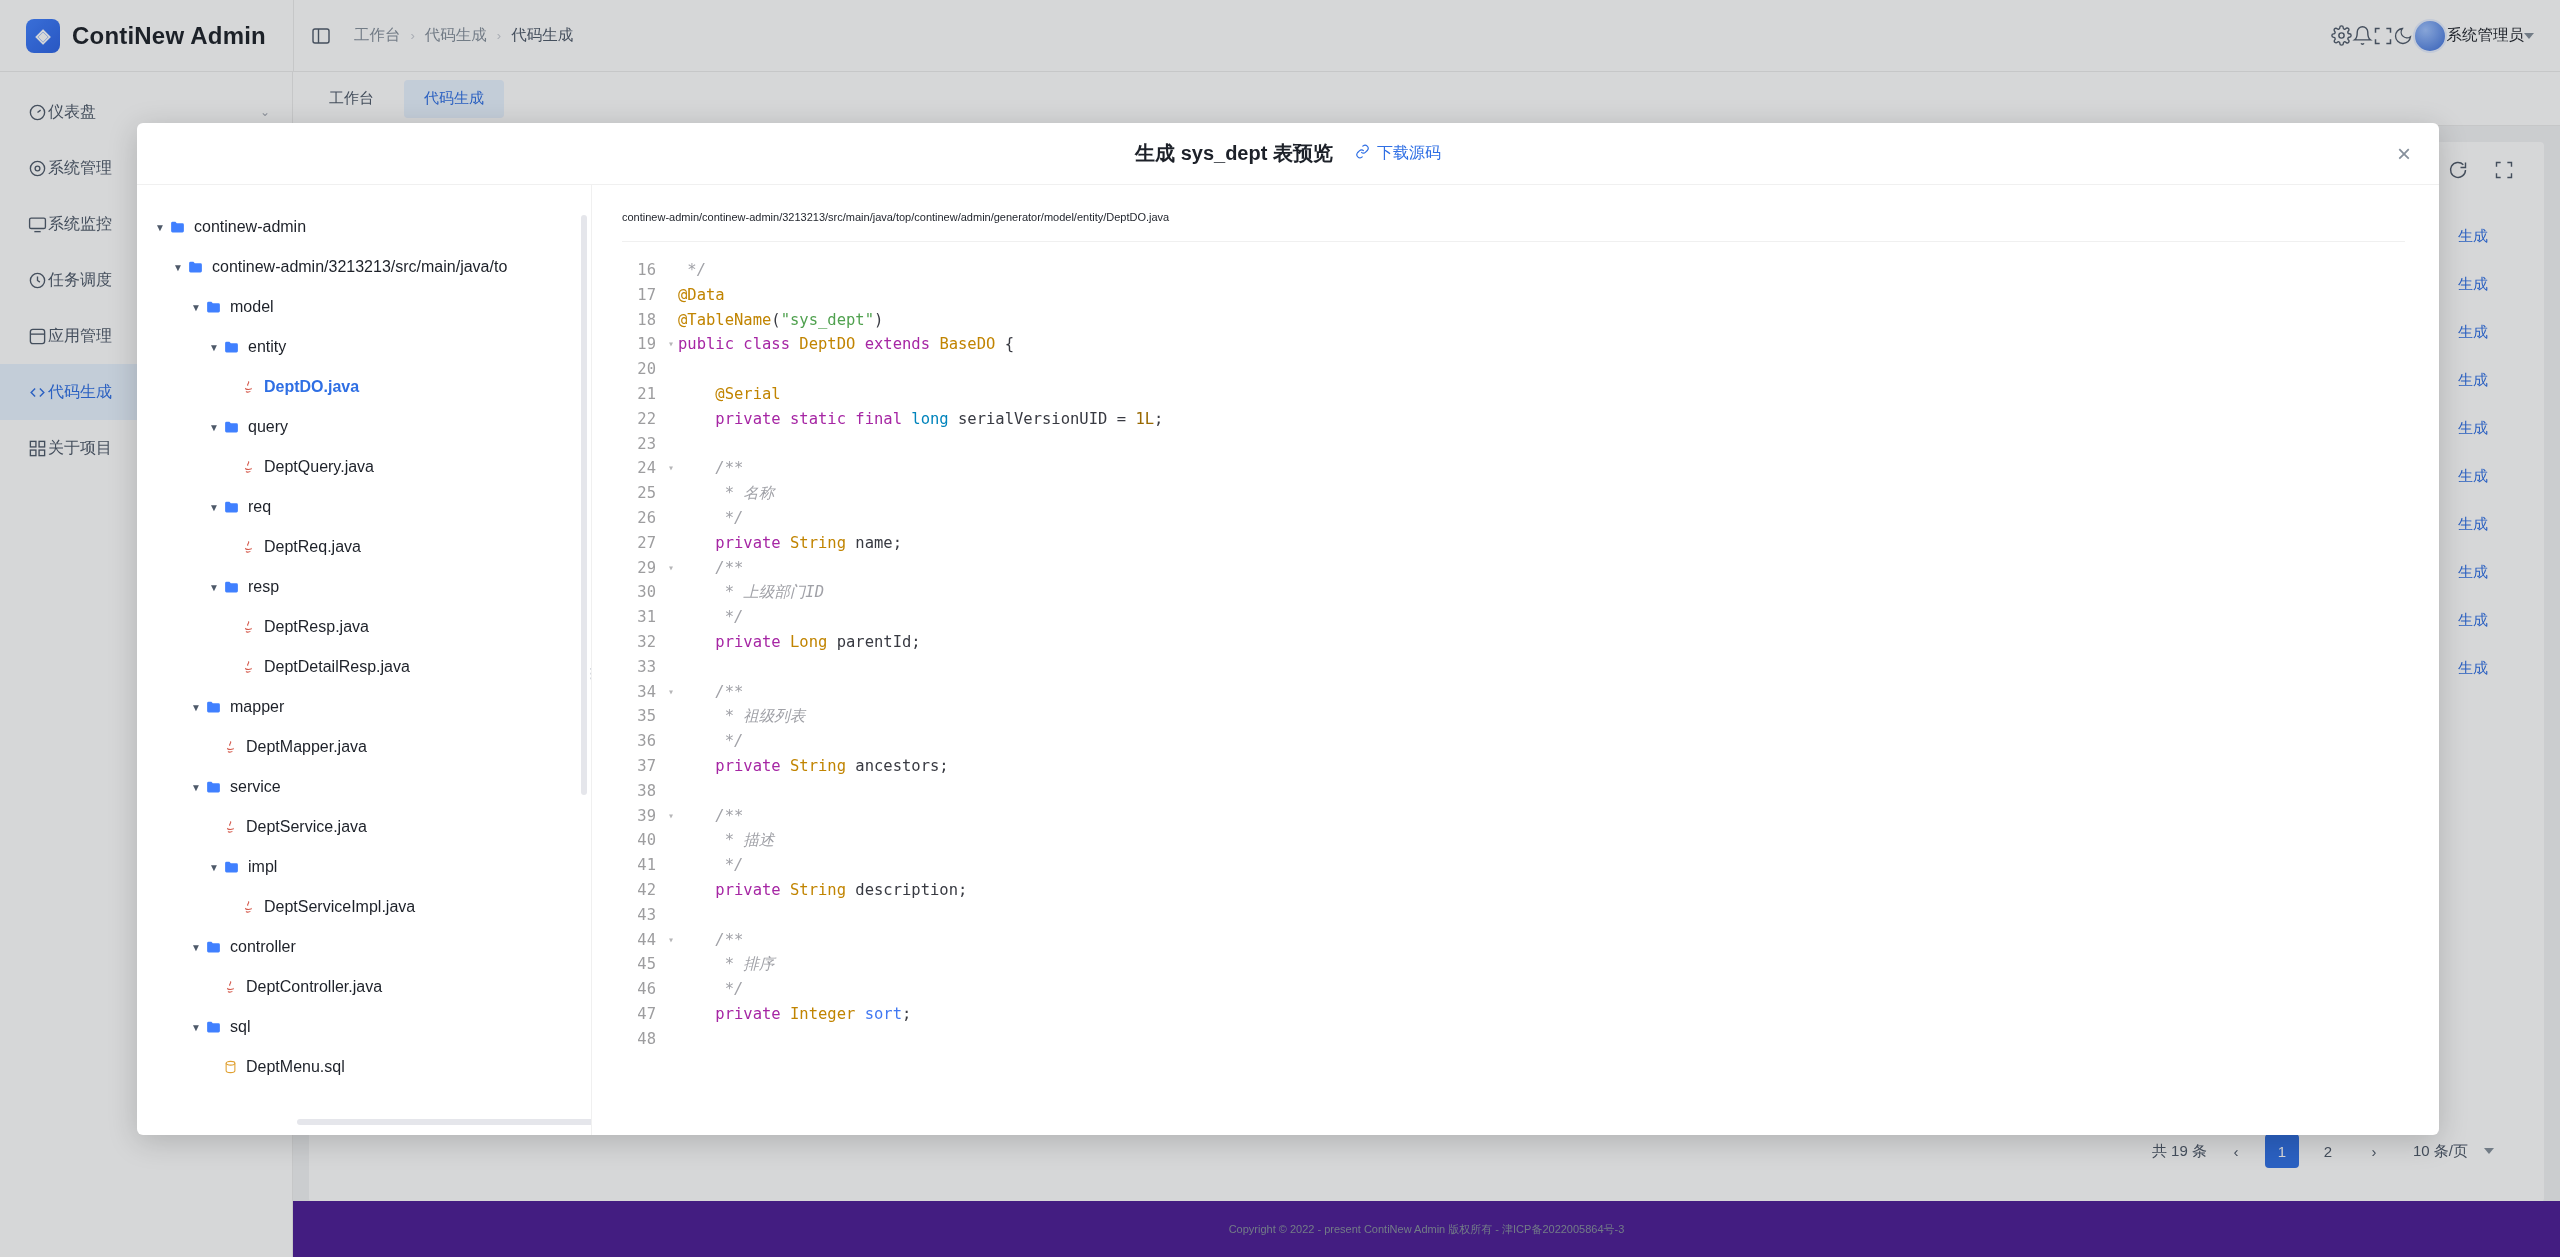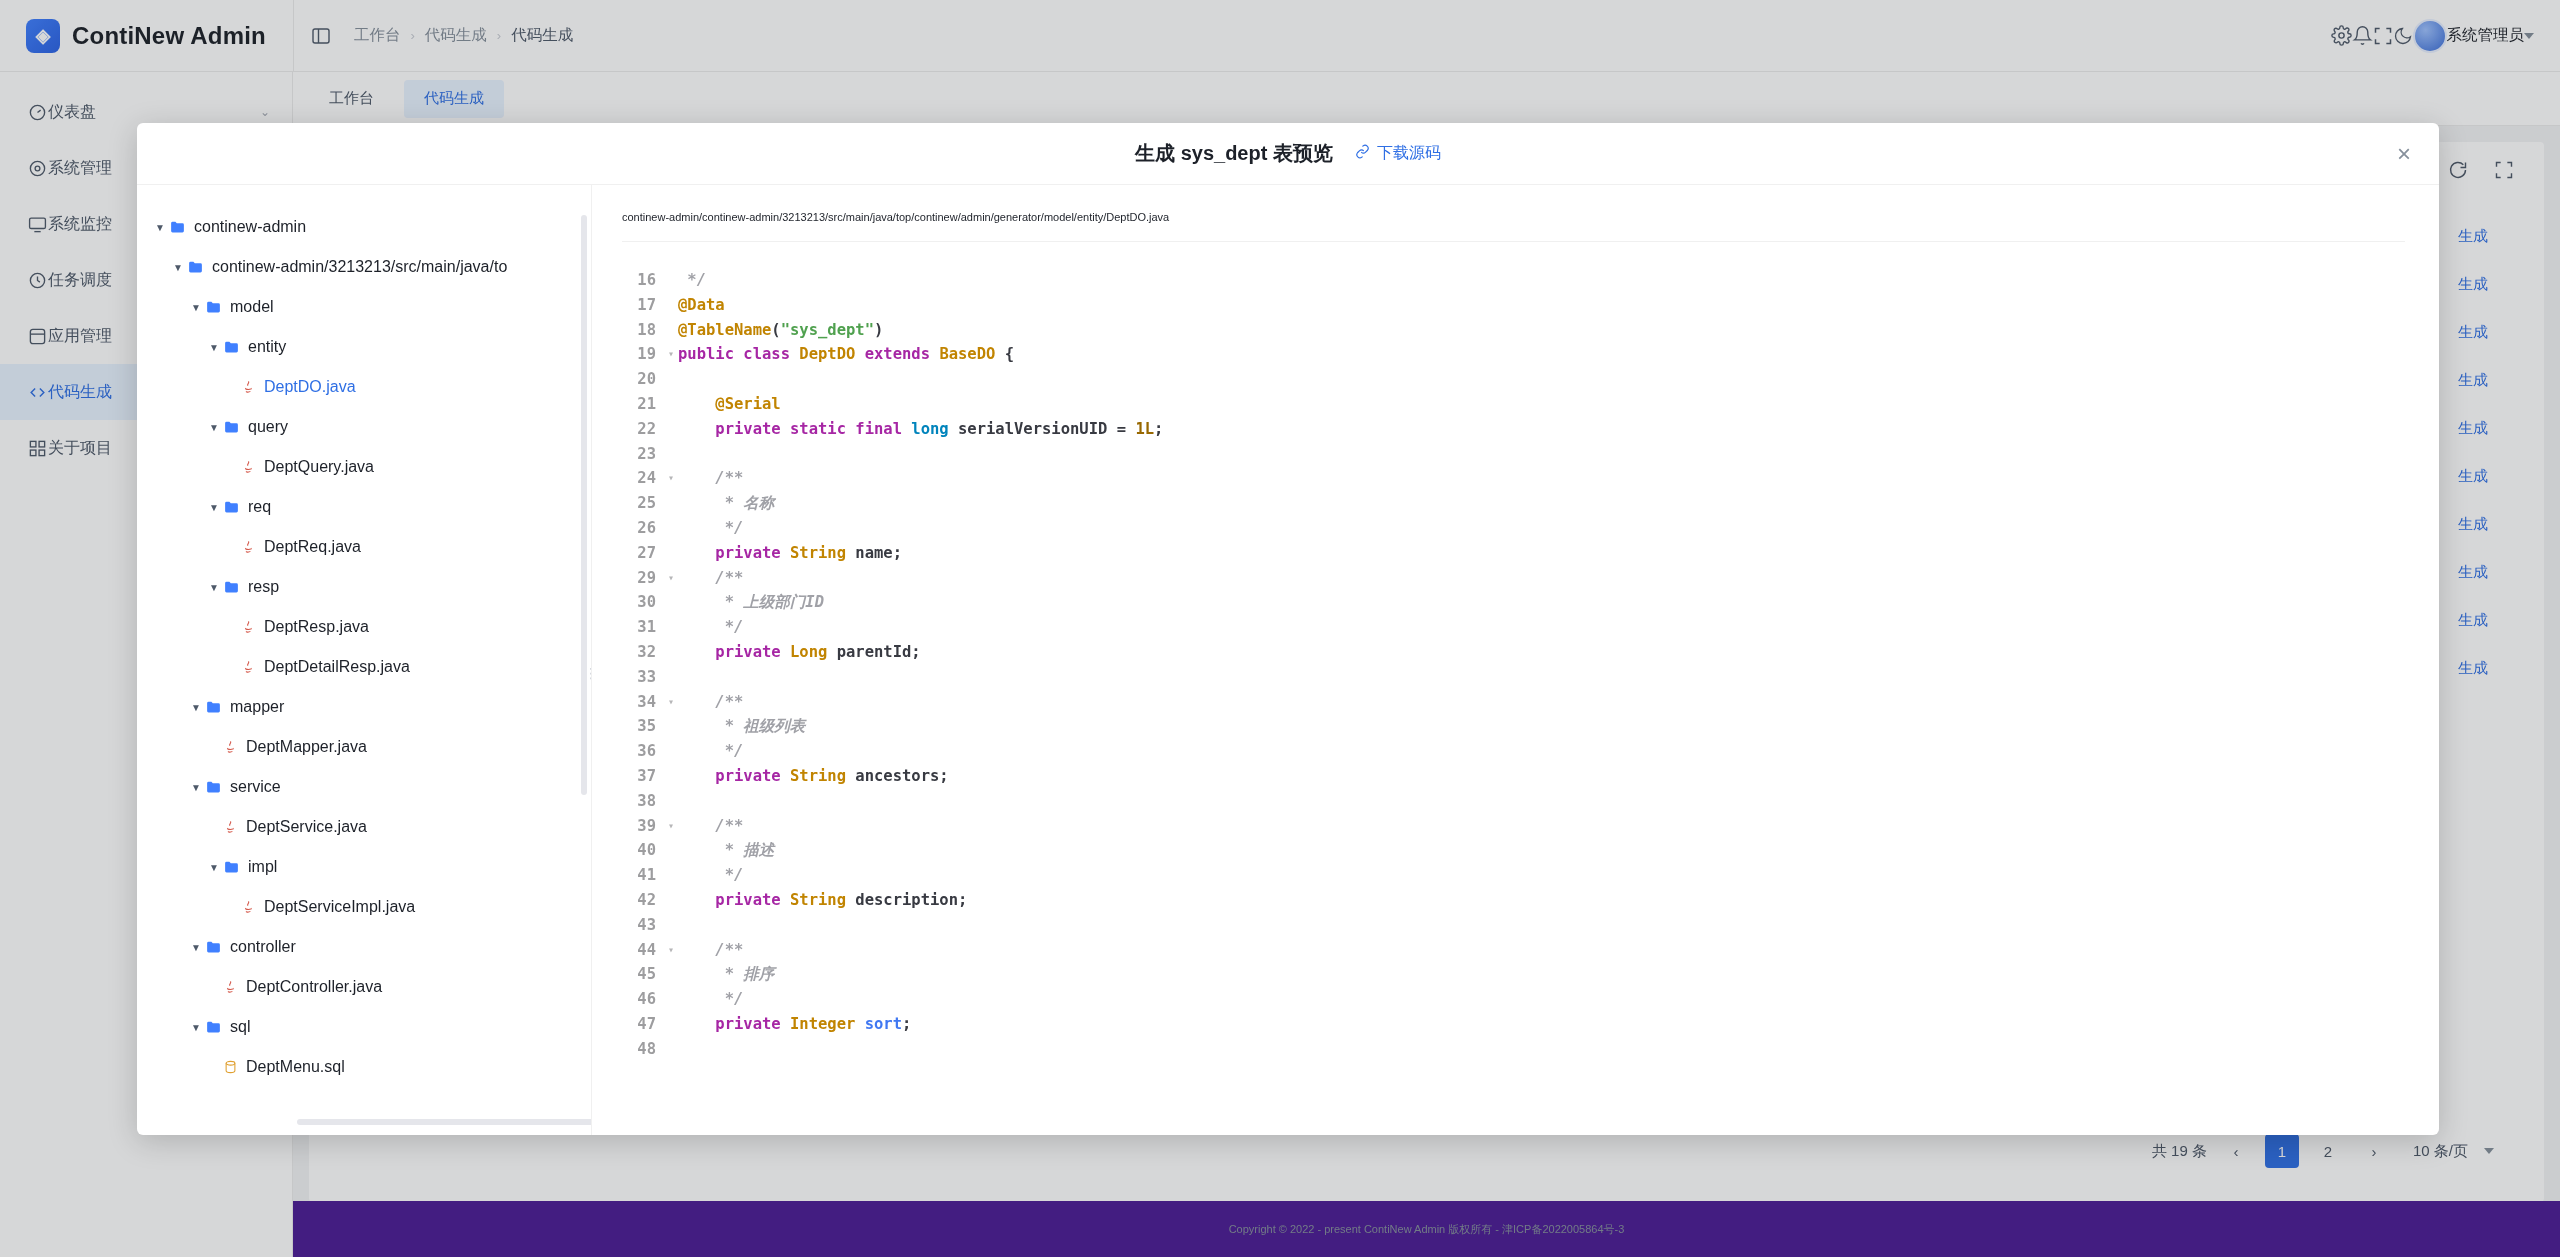--- a/index.html
+++ b/index.html
@@ -158,23 +158,23 @@
     display: flex; align-items: center; justify-content: center; color: #c9cdd4; font-size: 14px;
   }
 
   
   .code-pane { flex: 1; padding: 26px 34px 0 30px; min-width: 0; display: flex; flex-direction: column; }
   .code-path {
     font-size: 11px; color: #1d2129; padding-bottom: 18px; border-bottom: 1px solid #f0f0f0;
     white-space: nowrap; overflow: hidden; text-overflow: ellipsis;
   }
   .code-area {
-    margin-top: 26px; flex: 1; overflow: hidden;
+    margin-top: 16px; flex: 1; overflow: hidden;
     font-family: "DejaVu Sans Mono", "Liberation Mono", monospace;
-    font-size: 15.5px; line-height: 24.8px; color: #383a42; font-weight: bold;
+    font-size: 15.5px; line-height: 24.8px; color: #383a42;
   }
   .cline { display: flex; height: 24.8px; white-space: pre; }
   .lnum { width: 34px; text-align: right; color: #9d9d9f; flex: none; margin-right: 8px; }
   .fold { width: 14px; color: #b6b6b8; flex: none; font-size: 10px; text-align: center; }
   .ctext { flex: 1; }
   .kw { color: #a626a4; }
   .kw2 { color: #0184bc; }
   .ann { color: #c18401; }
   .str { color: #50a14f; }
   .num { color: #986801; }
@@ -403,21 +403,21 @@
             </div>
             <div class="tnode" style="padding-left: 58px;">
               <span class="arrow">▼</span>
               <span class="fico">
                 <svg width="17" height="17" viewBox="0 0 24 24" fill="#4080ff">
                   <path d="M3 6a2 2 0 0 1 2-2h4l2 2h8a2 2 0 0 1 2 2v9a2 2 0 0 1-2 2H5a2 2 0 0 1-2-2z"></path>
                 </svg>
               </span>
               <span class="label">entity</span>
             </div>
-            <div class="tnode file sel" style="padding-left: 76px;">
+            <div class="tnode file sel" style="padding-left: 76px; font-weight: bold;">
               <span class="arrow"></span>
               <span class="fico">
                 <svg width="15" height="16" viewBox="0 0 24 24" fill="none" stroke="#d4584a" stroke-width="1.8">
                   <path d="M9 19c-2 1 3 2 6 0"></path>
                   <path d="M12 3c2 3-3 4-1 7"></path>
                   <path d="M8 14c-2 1 1 2 4 2s5-1 4-2"></path>
                 </svg>
               </span>
               <span class="label">DeptDO.java</span>
             </div>

